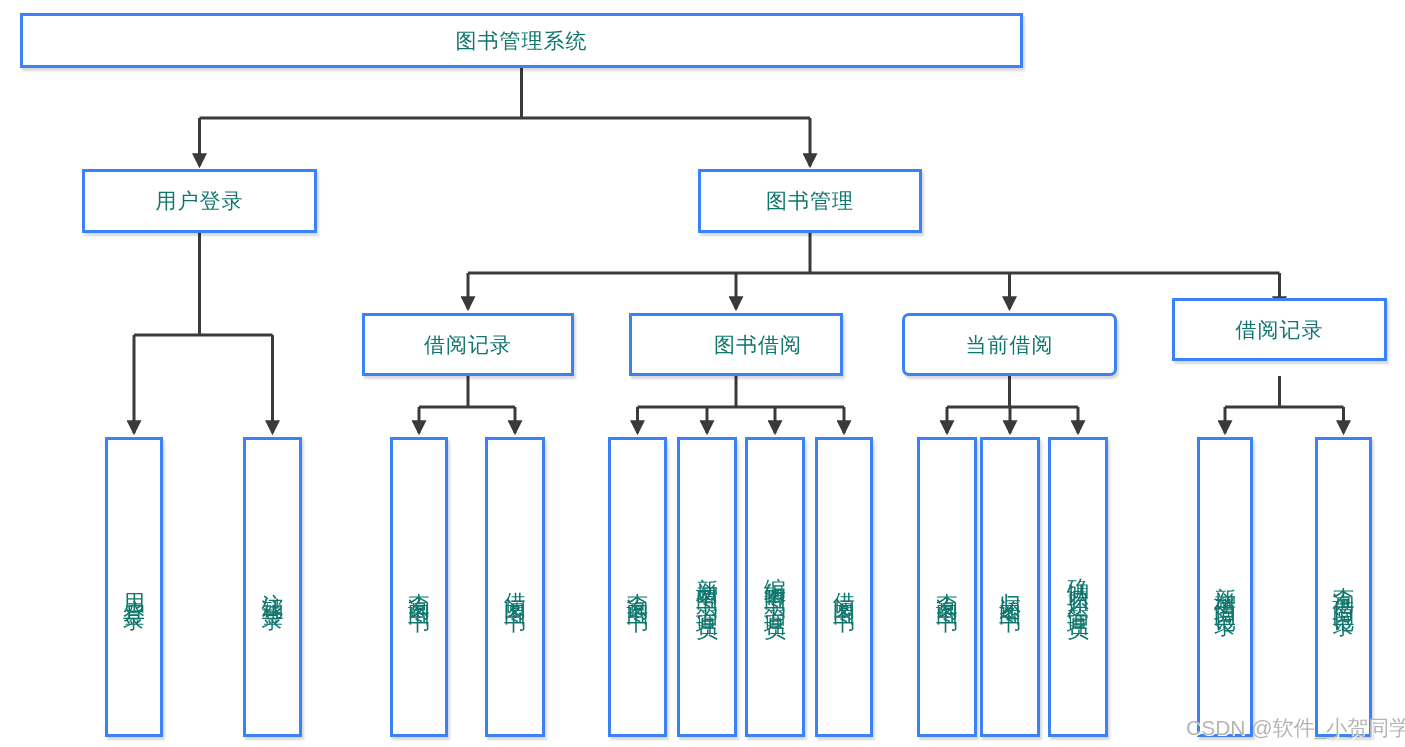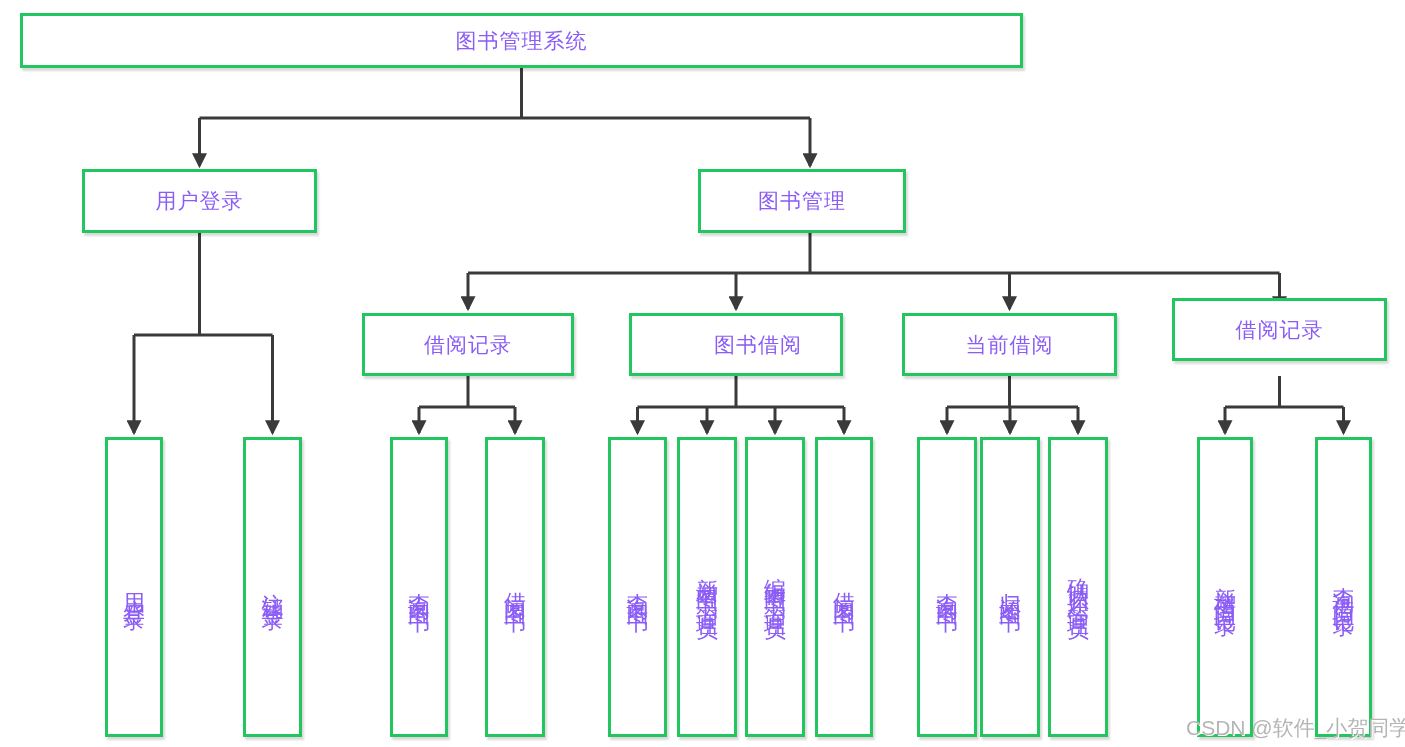--- a/index.html
+++ b/index.html
@@ -13,48 +13,48 @@
   }
   svg.connectors {
     position: absolute;
     left: 0; top: 0;
     width: 1405px; height: 747px;
   }
   .connectors .stems path { marker-end: url(#arrowhead); }
   .node {
     position: absolute;
     box-sizing: border-box;
-    border: 3px solid #22c55e;
+    border: 3px solid #3b82f6;
     background: #ffffff;
-    color: #8b5cf6;
+    color: #0f766e;
     display: flex;
     align-items: center;
     justify-content: center;
     box-shadow: 2px 3px 2px rgba(0,0,0,0.15);
   }
   .node.h {
     font-size: 21px;
     letter-spacing: 1px;
     white-space: nowrap;
   }
   .node.v {
     writing-mode: vertical-rl;
     font-size: 22px;
     letter-spacing: 6px;
     line-height: 1;
   }
   
   #n-root   { left: 20px;  top: 13px;  width: 1003px; height: 55px; }
   
   #n-ulogin { left: 82px;  top: 169px; width: 235px; height: 64px; }
-  #n-bmgmt  { left: 698px; top: 169px; width: 208px; height: 64px; }
+  #n-bmgmt  { left: 698px; top: 169px; width: 224px; height: 64px; }
   
   #n-nbrec  { left: 362px;  top: 313px; width: 212px; height: 63px; }
   #n-bborw  { left: 629px;  top: 313px; width: 214px; height: 63px; padding-left: 44px; }
-  #n-cborw  { left: 902px;  top: 313px; width: 215px; height: 63px; }
+  #n-cborw  { left: 902px;  top: 313px; width: 215px; height: 63px; border-radius: 7px; }
   #n-brec   { left: 1172px; top: 298px; width: 215px; height: 63px; }
   
   .leaf { top: 437px; height: 300px; }
   #n-login     { left: 105px;  width: 58px; }
   #n-logout    { left: 243px;  width: 59px; }
   #n-nb-query  { left: 390px;  width: 58px; }
   #n-nb-borrow { left: 485px;  width: 60px; }
   #n-bb-query  { left: 608px;  width: 59px; }
   #n-bb-add    { left: 677px;  width: 60px; }
   #n-bb-edit   { left: 745px;  width: 60px; }

